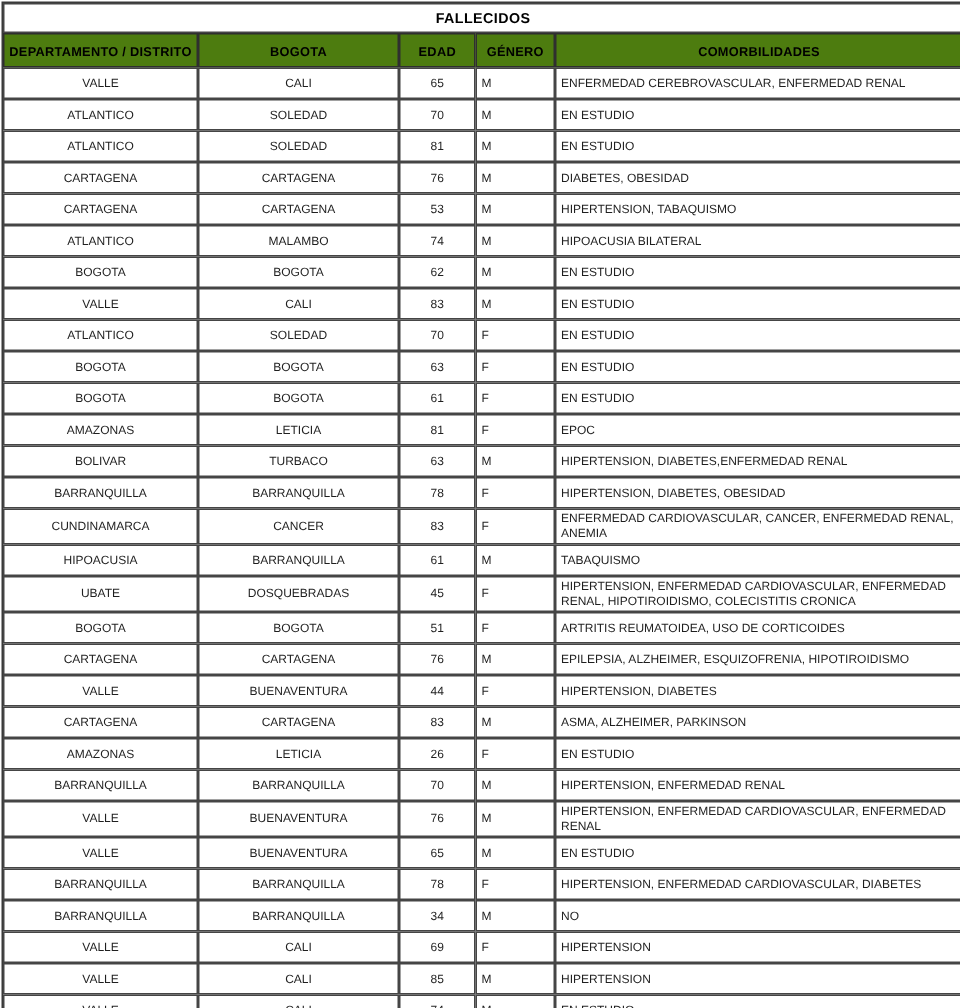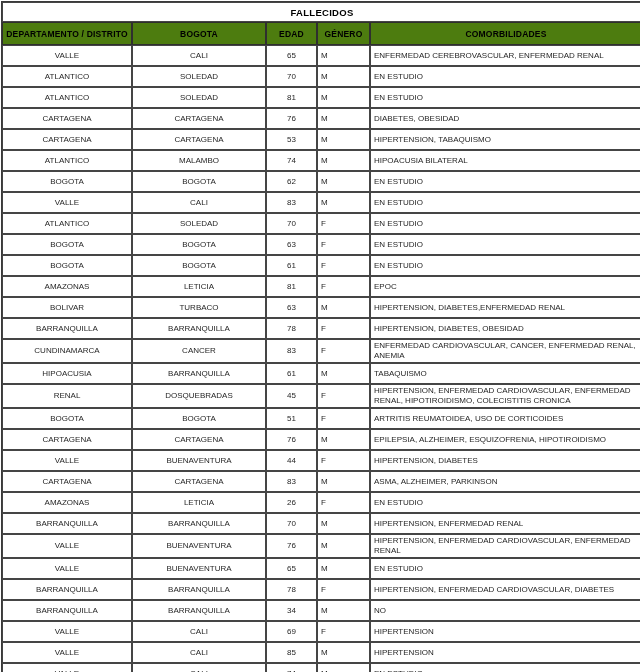--- a/index.html
+++ b/index.html
@@ -188,21 +188,21 @@
         <td class="c-com">ENFERMEDAD CARDIOVASCULAR, CANCER, ENFERMEDAD RENAL, ANEMIA</td>
       </tr>
       <tr>
         <td class="c-dept">HIPOACUSIA</td>
         <td class="c-city">BARRANQUILLA</td>
         <td class="c-age">61</td>
         <td class="c-gen">M</td>
         <td class="c-com">TABAQUISMO</td>
       </tr>
       <tr>
-        <td class="c-dept">RENAL</td>
+        <td class="c-dept">UBATE</td>
         <td class="c-city">DOSQUEBRADAS</td>
         <td class="c-age">45</td>
         <td class="c-gen">F</td>
         <td class="c-com">HIPERTENSION, ENFERMEDAD CARDIOVASCULAR, ENFERMEDAD RENAL, HIPOTIROIDISMO, COLECISTITIS CRONICA</td>
       </tr>
       <tr>
         <td class="c-dept">BOGOTA</td>
         <td class="c-city">BOGOTA</td>
         <td class="c-age">51</td>
         <td class="c-gen">F</td>

